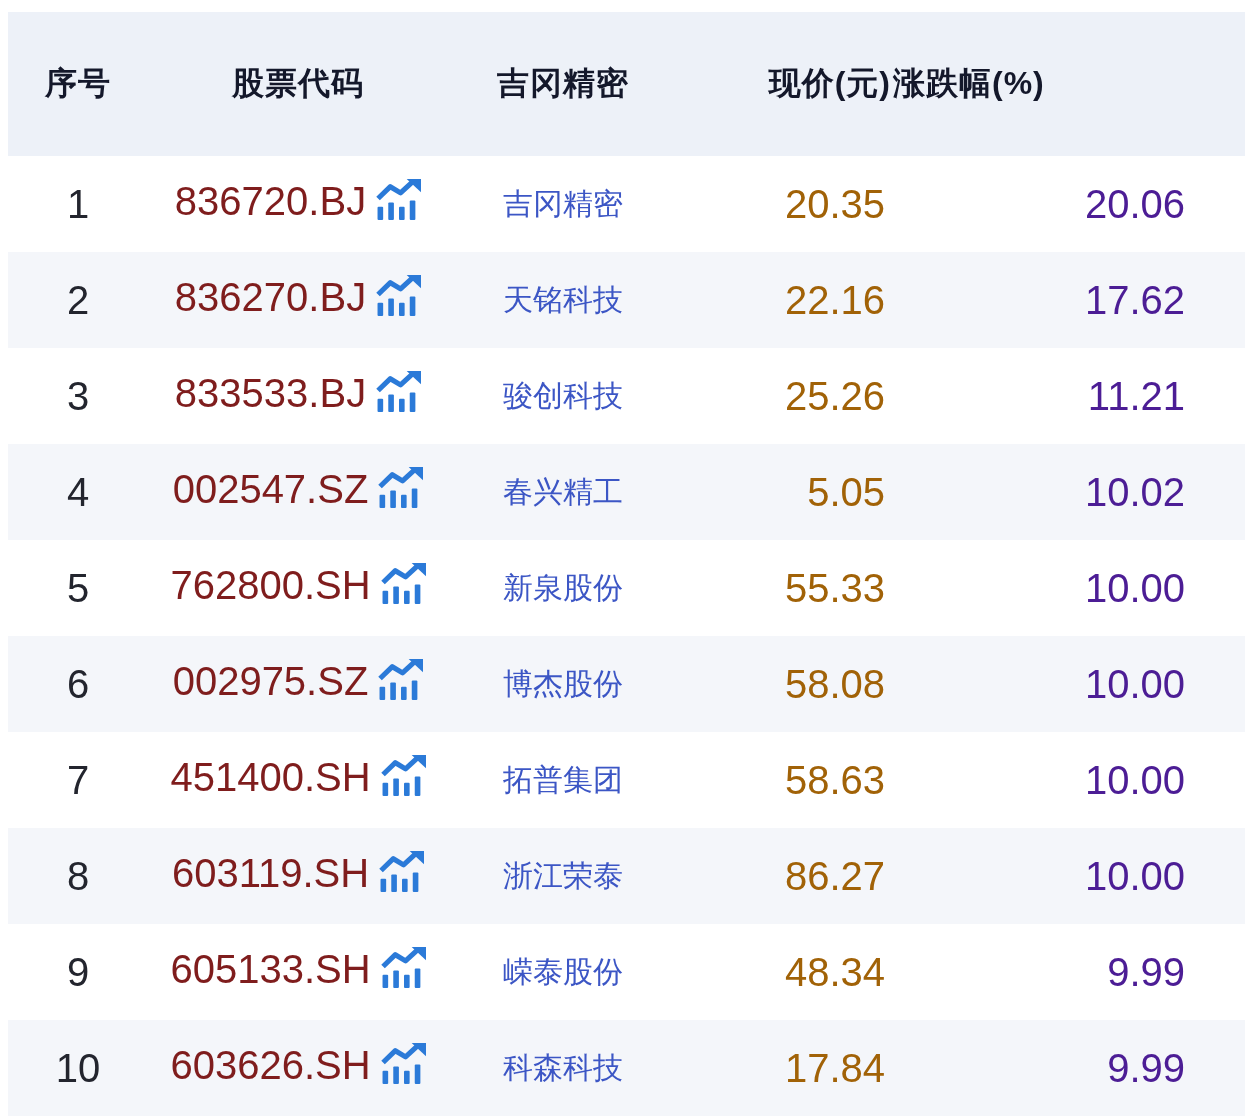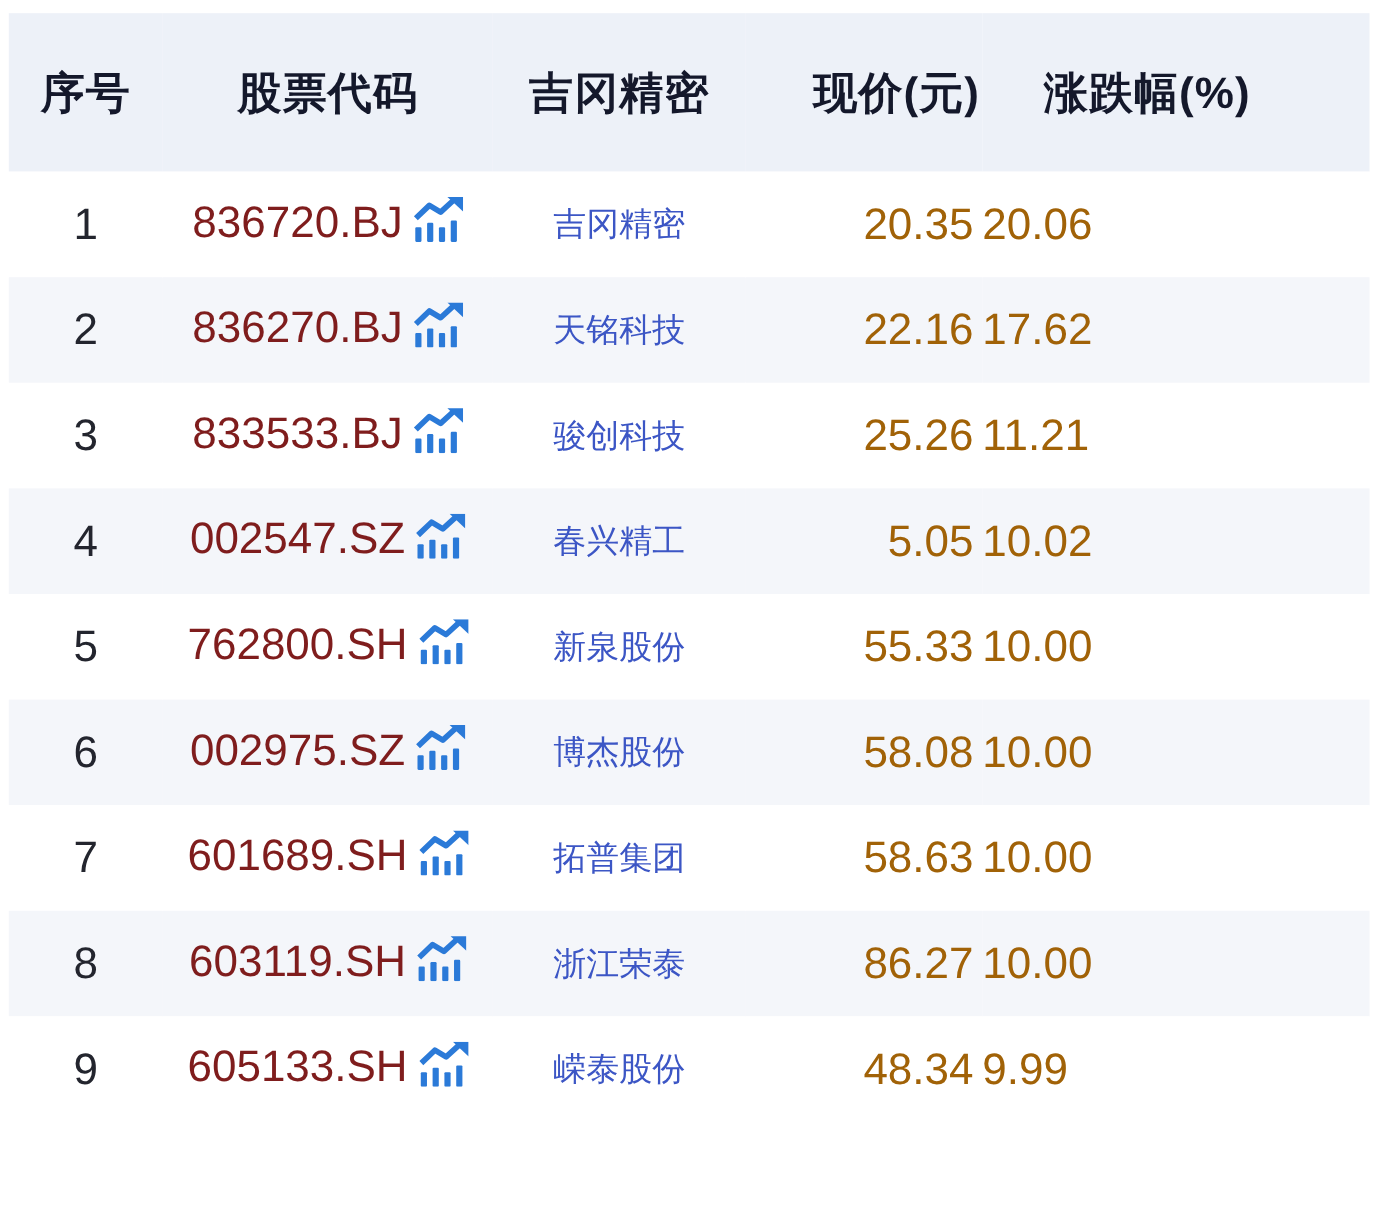--- a/index.html
+++ b/index.html
@@ -27,29 +27,29 @@
   col.c-code   { width: 300px; }
   col.c-name   { width: 230px; }
   col.c-price  { width: 215px; }
   col.c-change { width: 352px; }
 
   thead tr {
     height: 144px;
     background: #edf1f8;
   }
   thead th {
-    font-size: 40px;
+    font-size: 32px;
     font-weight: bold;
     color: #14182b;
     padding: 0;
     letter-spacing: 1px;
   }
   th.h-idx, th.h-code, th.h-name { text-align: center; }
   th.h-price  { text-align: right; padding-right: 2px; }
-  th.h-change { text-align: center; padding-right: 52px; }
+  th.h-change { text-align: left; padding-right: 52px; }
 
   tbody tr { height: 96px; background: #ffffff; }
   tbody tr:nth-child(even) { background: #f4f6fa; }
 
   tbody td {
     padding: 0;
     font-size: 40px;
     vertical-align: middle;
   }
   td.c-idx {
@@ -71,22 +71,23 @@
     text-align: center;
     font-size: 30px;
     color: #3c56c5;
   }
   td.c-price {
     text-align: right;
     padding-right: 8px;
     color: #a16207;
   }
   td.c-change {
+    text-align: right;
     padding-right: 60px;
-    color: #a16207;
+    color: #4c1d95;
   }
 </style>
 </head>
 <body>
 
 <div class="table-wrap">
   <table>
     <colgroup>
       <col class="c-idx">
         <col class="c-code">
@@ -202,21 +203,21 @@
               </svg></span>
     </td>
     <td class="c-name">博杰股份</td>
     <td class="c-price">58.08</td>
     <td class="c-change">10.00</td>
   </tr>
 
   <tr>
     <td class="c-idx">7</td>
     <td class="c-code">
-      <span class="code">601689.SH</span><span class="icon"><svg width="45" height="41" viewBox="0 0 44 40" fill="#2b7ad8" stroke="#2b7ad8" stroke-width="0">
+      <span class="code">451400.SH</span><span class="icon"><svg width="45" height="41" viewBox="0 0 44 40" fill="#2b7ad8" stroke="#2b7ad8" stroke-width="0">
                 <rect x="1.5" y="27" width="5.5" height="13" rx="1"></rect>
                 <rect x="12" y="23" width="5.5" height="17" rx="1"></rect>
                 <rect x="22.5" y="27" width="5.5" height="13" rx="1"></rect>
                 <rect x="33" y="21" width="5.5" height="19" rx="1"></rect>
                 <path d="M2 19 L14 7.5 L24 13.5 L36 2.5" fill="none" stroke-width="5" stroke-linejoin="round"></path>
                 <polygon points="30,0 44,0 44,13" stroke="none"></polygon>
               </svg></span>
     </td>
     <td class="c-name">拓普集团</td>
     <td class="c-price">58.63</td>
@@ -250,15 +251,31 @@
                 <rect x="33" y="21" width="5.5" height="19" rx="1"></rect>
                 <path d="M2 19 L14 7.5 L24 13.5 L36 2.5" fill="none" stroke-width="5" stroke-linejoin="round"></path>
                 <polygon points="30,0 44,0 44,13" stroke="none"></polygon>
               </svg></span>
     </td>
     <td class="c-name">嵘泰股份</td>
     <td class="c-price">48.34</td>
     <td class="c-change">9.99</td>
   </tr>
 
+  <tr>
+    <td class="c-idx">10</td>
+    <td class="c-code">
+      <span class="code">603626.SH</span><span class="icon"><svg width="45" height="41" viewBox="0 0 44 40" fill="#2b7ad8" stroke="#2b7ad8" stroke-width="0">
+                <rect x="1.5" y="27" width="5.5" height="13" rx="1"></rect>
+                <rect x="12" y="23" width="5.5" height="17" rx="1"></rect>
+                <rect x="22.5" y="27" width="5.5" height="13" rx="1"></rect>
+                <rect x="33" y="21" width="5.5" height="19" rx="1"></rect>
+                <path d="M2 19 L14 7.5 L24 13.5 L36 2.5" fill="none" stroke-width="5" stroke-linejoin="round"></path>
+                <polygon points="30,0 44,0 44,13" stroke="none"></polygon>
+              </svg></span>
+    </td>
+    <td class="c-name">科森科技</td>
+    <td class="c-price">17.84</td>
+    <td class="c-change">9.99</td>
+  </tr>
 </tbody>
   </table>
 </div>
 
 </body></html>

